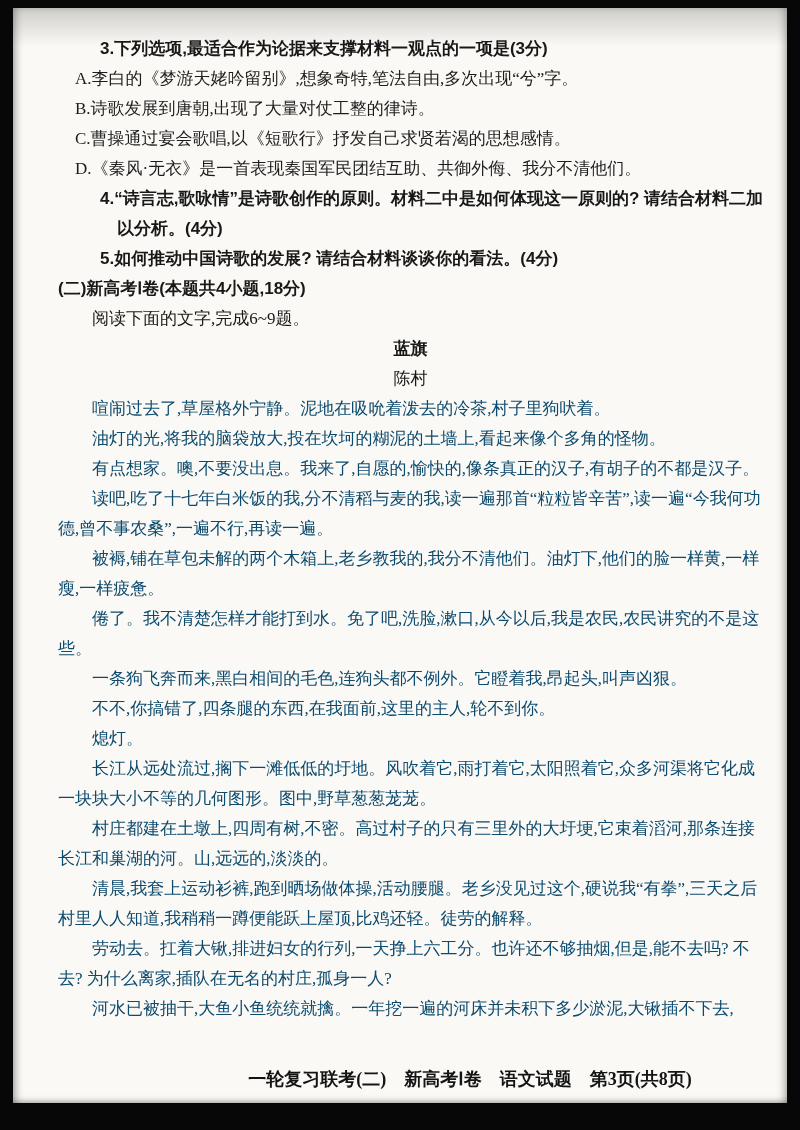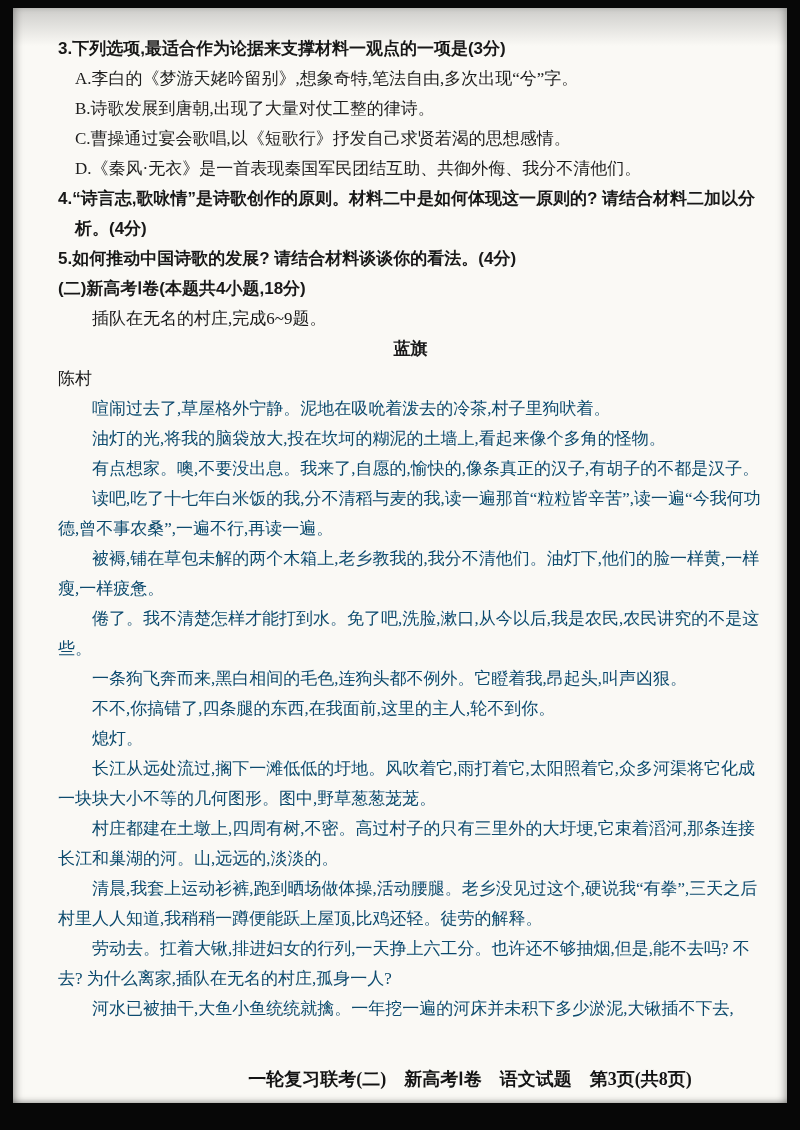--- a/index.html
+++ b/index.html
@@ -37,36 +37,37 @@
     left: 45px; right: 24px; top: 26px;
     color: #181818;
     font-size: 17px;
     line-height: 30px;
   }
   .q {
     font-weight: 700;
     font-family: "Liberation Sans", sans-serif;
     padding-left: 17px;
     text-indent: -17px;
+    margin-left: 42px;
   }
   .opt {
     padding-left: 17px;
     color: #1d1d1d;
   }
   .sec {
     font-weight: 700;
     font-family: "Liberation Sans", sans-serif;
   }
   .intro { text-indent: 2em; }
   .title {
     text-align: center;
     font-weight: 700;
     font-family: "Liberation Sans", sans-serif;
   }
-  .author { }
+  .author { text-align: center; }
   .para { text-indent: 2em; color: #0c4a6e; }
   .footer {
     position: absolute;
     left: 0; right: 0;
     bottom: 12px;
     text-align: center;
     padding-left: 140px;
     font-weight: 700;
     font-size: 18px;
     color: #141414;
@@ -81,21 +82,21 @@
     <div class="q">3.下列选项,最适合作为论据来支撑材料一观点的一项是(3分)</div>
     <div class="opt">A.李白的《梦游天姥吟留别》,想象奇特,笔法自由,多次出现“兮”字。</div>
     <div class="opt">B.诗歌发展到唐朝,出现了大量对仗工整的律诗。</div>
     <div class="opt">C.曹操通过宴会歌唱,以《短歌行》抒发自己求贤若渴的思想感情。</div>
     <div class="opt">D.《秦风·无衣》是一首表现秦国军民团结互助、共御外侮、我分不清他们。</div>
 
     <div class="q">4.“诗言志,歌咏情”是诗歌创作的原则。材料二中是如何体现这一原则的? 请结合材料二加以分析。(4分)</div>
     <div class="q">5.如何推动中国诗歌的发展? 请结合材料谈谈你的看法。(4分)</div>
 
     <div class="sec">(二)新高考Ⅰ卷(本题共4小题,18分)</div>
-    <div class="intro">插队在无名的村庄,完成6~9题。</div>
+    <div class="intro">阅读下面的文字,完成6~9题。</div>
 
     <div class="title">蓝旗</div>
     <div class="author">陈村</div>
 
     <div class="para">喧闹过去了,草屋格外宁静。泥地在吸吮着泼去的冷茶,村子里狗吠着。</div>
     <div class="para">油灯的光,将我的脑袋放大,投在坎坷的糊泥的土墙上,看起来像个多角的怪物。</div>
     <div class="para">有点想家。噢,不要没出息。我来了,自愿的,愉快的,像条真正的汉子,有胡子的不都是汉子。</div>
     <div class="para">读吧,吃了十七年白米饭的我,分不清稻与麦的我,读一遍那首“粒粒皆辛苦”,读一遍“今我何功德,曾不事农桑”,一遍不行,再读一遍。</div>
     <div class="para">被褥,铺在草包未解的两个木箱上,老乡教我的,我分不清他们。油灯下,他们的脸一样黄,一样瘦,一样疲惫。</div>
     <div class="para">倦了。我不清楚怎样才能打到水。免了吧,洗脸,漱口,从今以后,我是农民,农民讲究的不是这些。</div>

